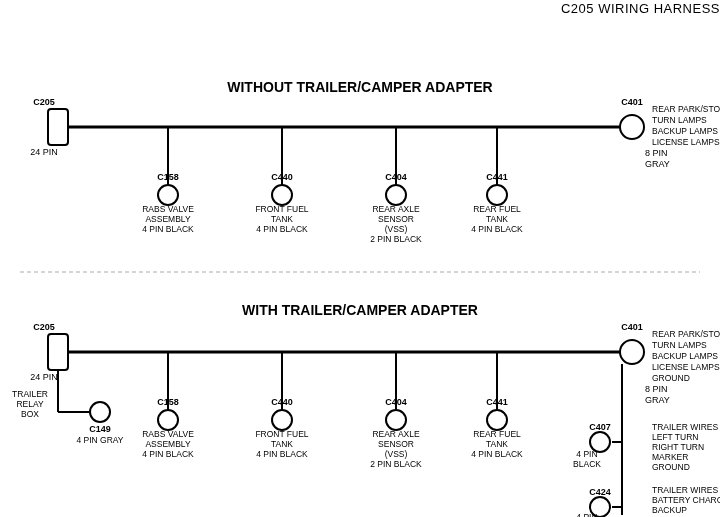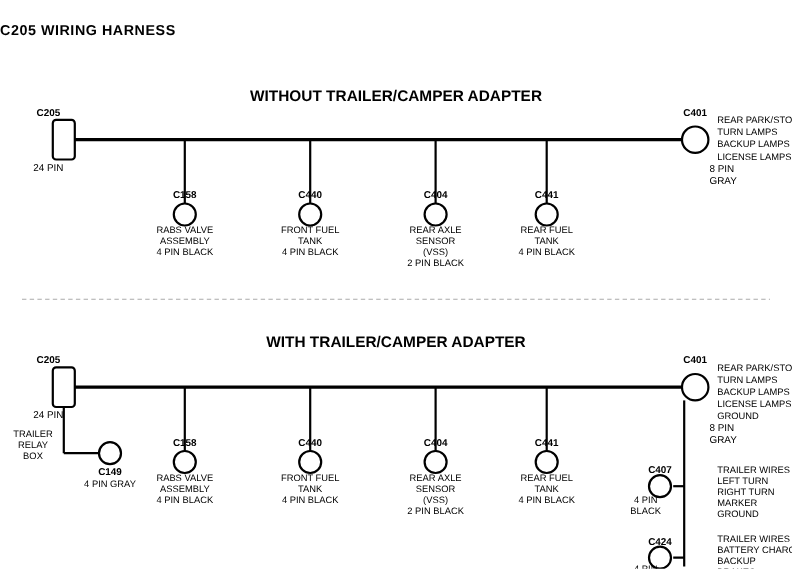--- a/index.html
+++ b/index.html
@@ -6,24 +6,24 @@
     body {
       width: 720px;
       height: 517px;
       background: #fff;
       font-family: Arial, sans-serif;
       font-size: 10px;
       position: relative;
       overflow: hidden;
     }
     .page-title {
-      text-align: left;
+      text-align: right;
       font-size: 13px;
-      font-weight: bold;
-      padding-top: 20px;
+      font-weight: normal;
+      padding-top: 1px;
       letter-spacing: 0.5px;
     }
     .diagram-area {
       position: absolute;
       top: 37px;
       left: 0;
       width: 720px;
       height: 487px;
     }
     svg {

